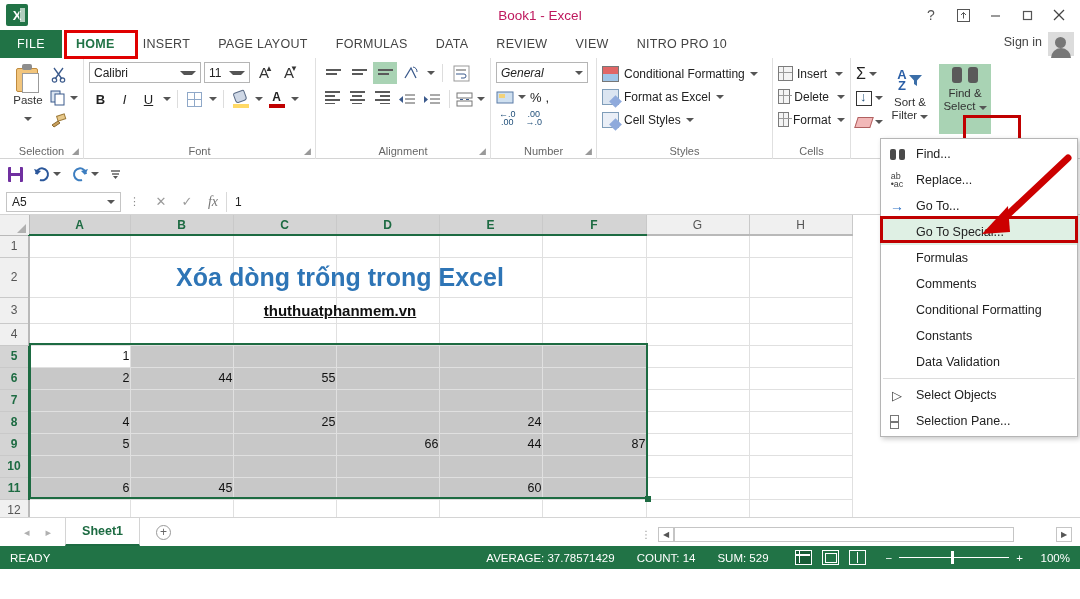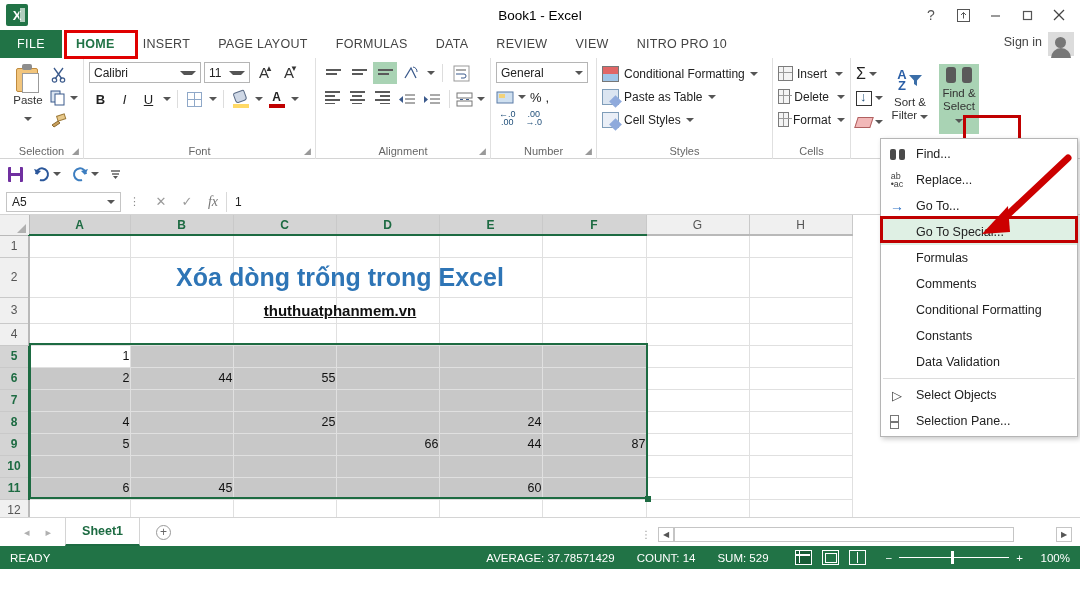--- a/index.html
+++ b/index.html
@@ -25,21 +25,21 @@
     display: flex; align-items: center; justify-content: center;
     position: relative;
   }
   .xl-logo::after {
     content: ""; position: absolute; right: 3px; top: 4px;
     width: 5px; height: 14px; background: #fff; opacity: .65;
     border-left: 1px solid #217346;
   }
   .win-title {
     position: absolute; left: 0; right: 0; text-align: center;
-    font-size: 13.5px; color: #000000;
+    font-size: 13.5px; color: #be185d;
   }
   .win-btns {
     position: absolute; right: 6px; top: 0; height: 30px;
     display: flex; align-items: center; gap: 2px;
   }
   .win-btn {
     width: 30px; height: 26px; display: flex;
     align-items: center; justify-content: center;
     color: #555; font-size: 14px;
   }
@@ -190,21 +190,21 @@
   .ab.on { background: #a9d3b4; }
   .lines { width: 15px; }
   .lines i { display:block; height: 1.6px; background: #5a5a5a; margin-bottom: 2.2px; }
   .mergebtn { display:flex; align-items:center; }
 
   
   .numg { width: 106px; }
   .numsel {
     width: 92px; height: 21px; border: 1px solid #b5b5b5; background: #fff;
     display: flex; align-items: center; padding: 0 4px; font-size: 12px;
-    color: #222; margin-bottom: 4px;
+    color: #222; margin-bottom: 4px; font-style: italic;
   }
   .numsel .dd { margin-left: auto; }
   .nrow { display: flex; align-items: center; gap: 4px; margin-bottom: 3px; }
   .nb { height: 20px; display:flex; align-items:center; justify-content:center; font-size: 13px; color:#222; }
   .dec-ico { font-size: 9px; color: #1f4e79; line-height: 8px; text-align:center; }
 
   
   .styg { width: 176px; }
   .stitem {
     display: flex; align-items: center; gap: 5px;
@@ -234,21 +234,21 @@
   .eitem { display: flex; align-items: center; height: 24px; gap: 3px; }
   .sigma { font-size: 16px; color: #222; line-height: 14px; }
   .fillarrow { position: relative; width: 16px; height: 15px; border: 1px solid #333; background: #fff; }
   .fillarrow::after { content:"\2193"; position:absolute; left:3px; top:-3px; font-size: 13px; color: #1f4e79; }
   .eraser { width: 16px; height: 11px; background: #f2b8b8; border: 1px solid #b06060; transform: skewX(-18deg); }
   .botrow { display: flex; gap: 2px; position: relative; }
   .sortfilter { width: 54px; text-align: center; }
   .az { font-size: 13px; color: #2b5fa6; font-weight: bold; line-height: 11px; }
   .sf-lbl { font-size: 11.5px; color: #333; line-height: 13px; }
   .findsel {
-    width: 40px; text-align: center; background: #a9d3b4; position: relative;
+    width: 52px; text-align: center; background: #a9d3b4; position: relative;
     padding-top: 1px;
   }
   .find-hl {
     position: absolute; left: 963px; top: 57px; width: 58px; height: 76px;
     border: 3px solid #c00000; z-index: 8; pointer-events: none;
   }
   .binoc { width: 26px; height: 16px; margin: 2px auto 0; position: relative; }
   .binoc i {
     position: absolute; top: 0; width: 10px; height: 16px; background: #5a5a5a;
     border-radius: 3px;
@@ -693,21 +693,21 @@
   </div>
 
   <div class="rgroup styg">
     <div class="stitem">
       <span class="sico cf"></span>
       <span>Conditional Formatting</span>
       <span class="caret-dn"></span>
     </div>
     <div class="stitem">
       <span class="sico ft"></span>
-      <span>Paste as Table</span>
+      <span>Format as Excel</span>
       <span class="caret-dn"></span>
     </div>
     <div class="stitem">
       <span class="sico cs"></span>
       <span>Cell Styles</span>
       <span class="caret-dn"></span>
     </div>
     <div class="rglabel">Styles</div>
   </div>
 

